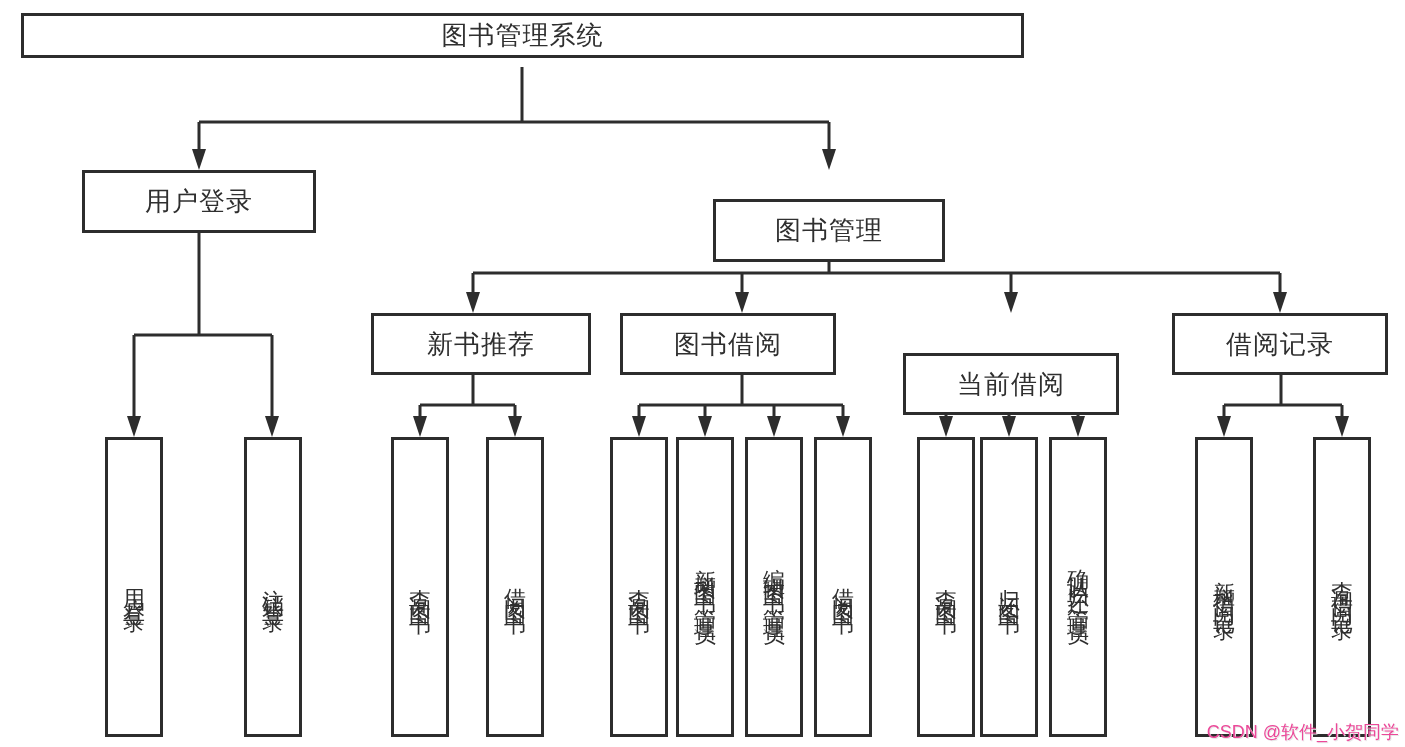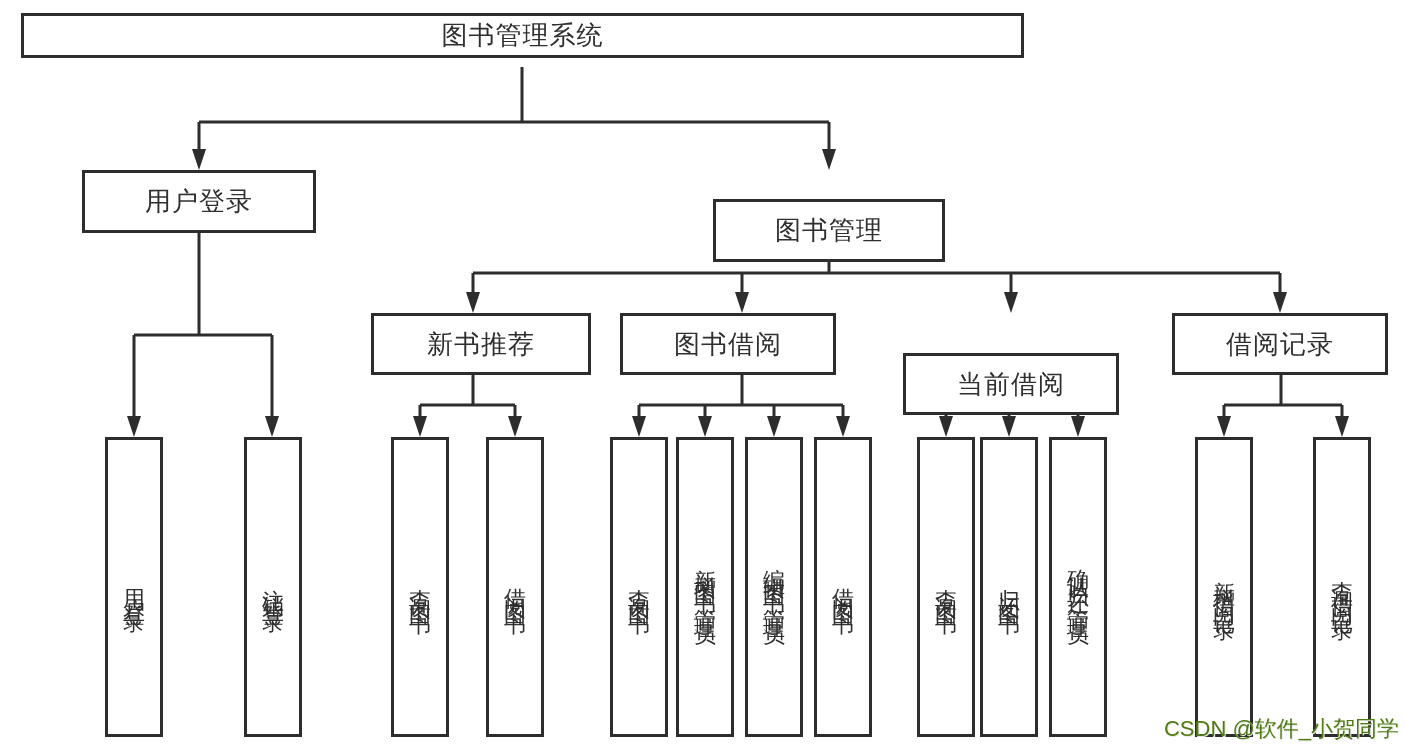--- a/index.html
+++ b/index.html
@@ -49,22 +49,22 @@
     text-orientation: mixed;
     font-size: 22px;
     letter-spacing: 8px;
     line-height: 1;
     white-space: nowrap;
   }
   .watermark {
     position: absolute;
     right: 6px;
     bottom: 3px;
-    font-size: 22px;
-    color: #4d7c0f;
+    font-size: 18px;
+    color: #ec4899;
     text-shadow: 1px 1px 0 #e8e8e8;
     z-index: 3;
     white-space: nowrap;
   }
 </style>
 </head>
 <body>
 
 <div class="stage">
 

